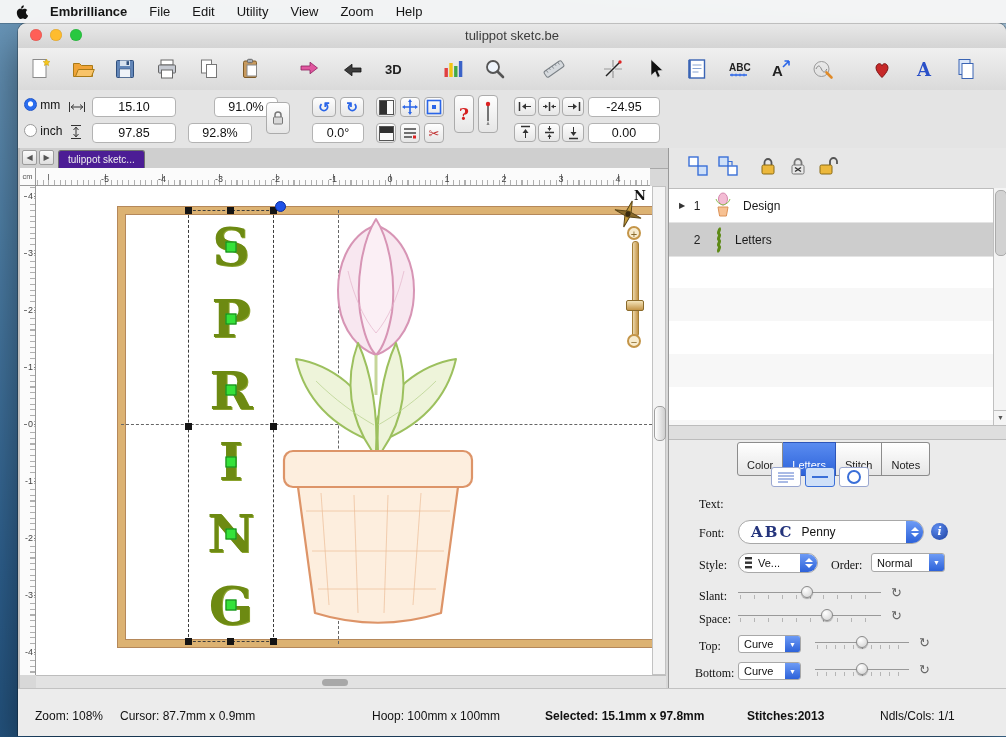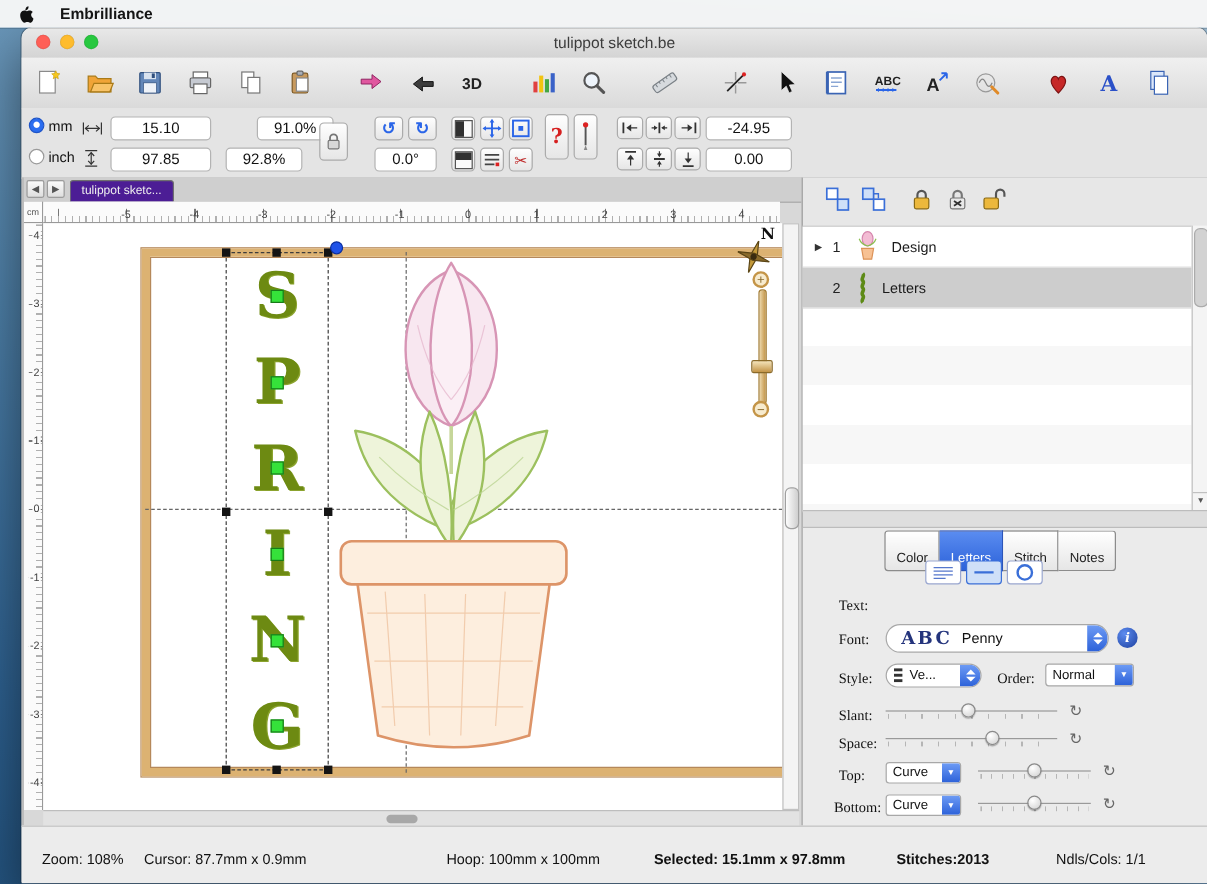--- a/index.html
+++ b/index.html
@@ -177,31 +177,39 @@
 
 <div class="screen">
 
   <div class="menubar">
     <span style="display:flex;align-items:center;">
       <svg width="14" height="16" viewBox="0 0 14 16">
           <path d="M9.3 3.6c.6-.8.5-2 .4-2.3-.8.1-1.7.6-2.1 1.3-.4.7-.6 1.7-.4 2 .9.2 1.6-.4 2.1-1zM11.9 8.5c0-1.7 1.4-2.5 1.4-2.5-.8-1.1-2-1.3-2.4-1.3-1-.1-2 .6-2.5.6-.5 0-1.3-.6-2.2-.6-1.1 0-2.2.7-2.8 1.7C2.2 8.5 3.1 11.6 4.3 13.3c.6.8 1.3 1.7 2.2 1.7.9 0 1.2-.6 2.3-.6 1.1 0 1.4.6 2.3.6.9 0 1.5-.8 2.1-1.6.7-.9.9-1.8.9-1.9 0 0-1.8-.7-2.2-3z" fill="#111"></path>
         </svg>
     </span>
     <span class="appname">Embrilliance</span>
+    <span id="menu-items" style="display:flex;gap:22px;">
+        <span class="menu-item">File</span>
+        <span class="menu-item">Edit</span>
+        <span class="menu-item">Utility</span>
+        <span class="menu-item">View</span>
+        <span class="menu-item">Zoom</span>
+        <span class="menu-item">Help</span>
+      </span>
   </div>
 
   <div class="window">
 
     <div class="titlebar">
       <div class="traffic">
         <span class="light" style="background:#ff5f57;"></span>
         <span class="light" style="background:#febc2e;"></span>
         <span class="light" style="background:#28c840;"></span>
       </div>
-      <span>tulippot sketch.be</span>
+      <span>tulippot sketc.be</span>
     </div>
 
     <div class="toolbar1">
       <button class="tb">
           <svg width="24" height="24" viewBox="0 0 24 24">
             <rect x="4" y="2.5" width="13" height="18" fill="#fff" stroke="#8a8a8a"></rect>
             <path d="M17.5 2l1 2.2 2.4.3-1.8 1.7.5 2.4-2.1-1.2-2.1 1.2.5-2.4-1.8-1.7 2.4-.3z" fill="#f6c71d" stroke="#c89a00" stroke-width=".5"></path>
           </svg>
         </button>
       <button class="tb">

